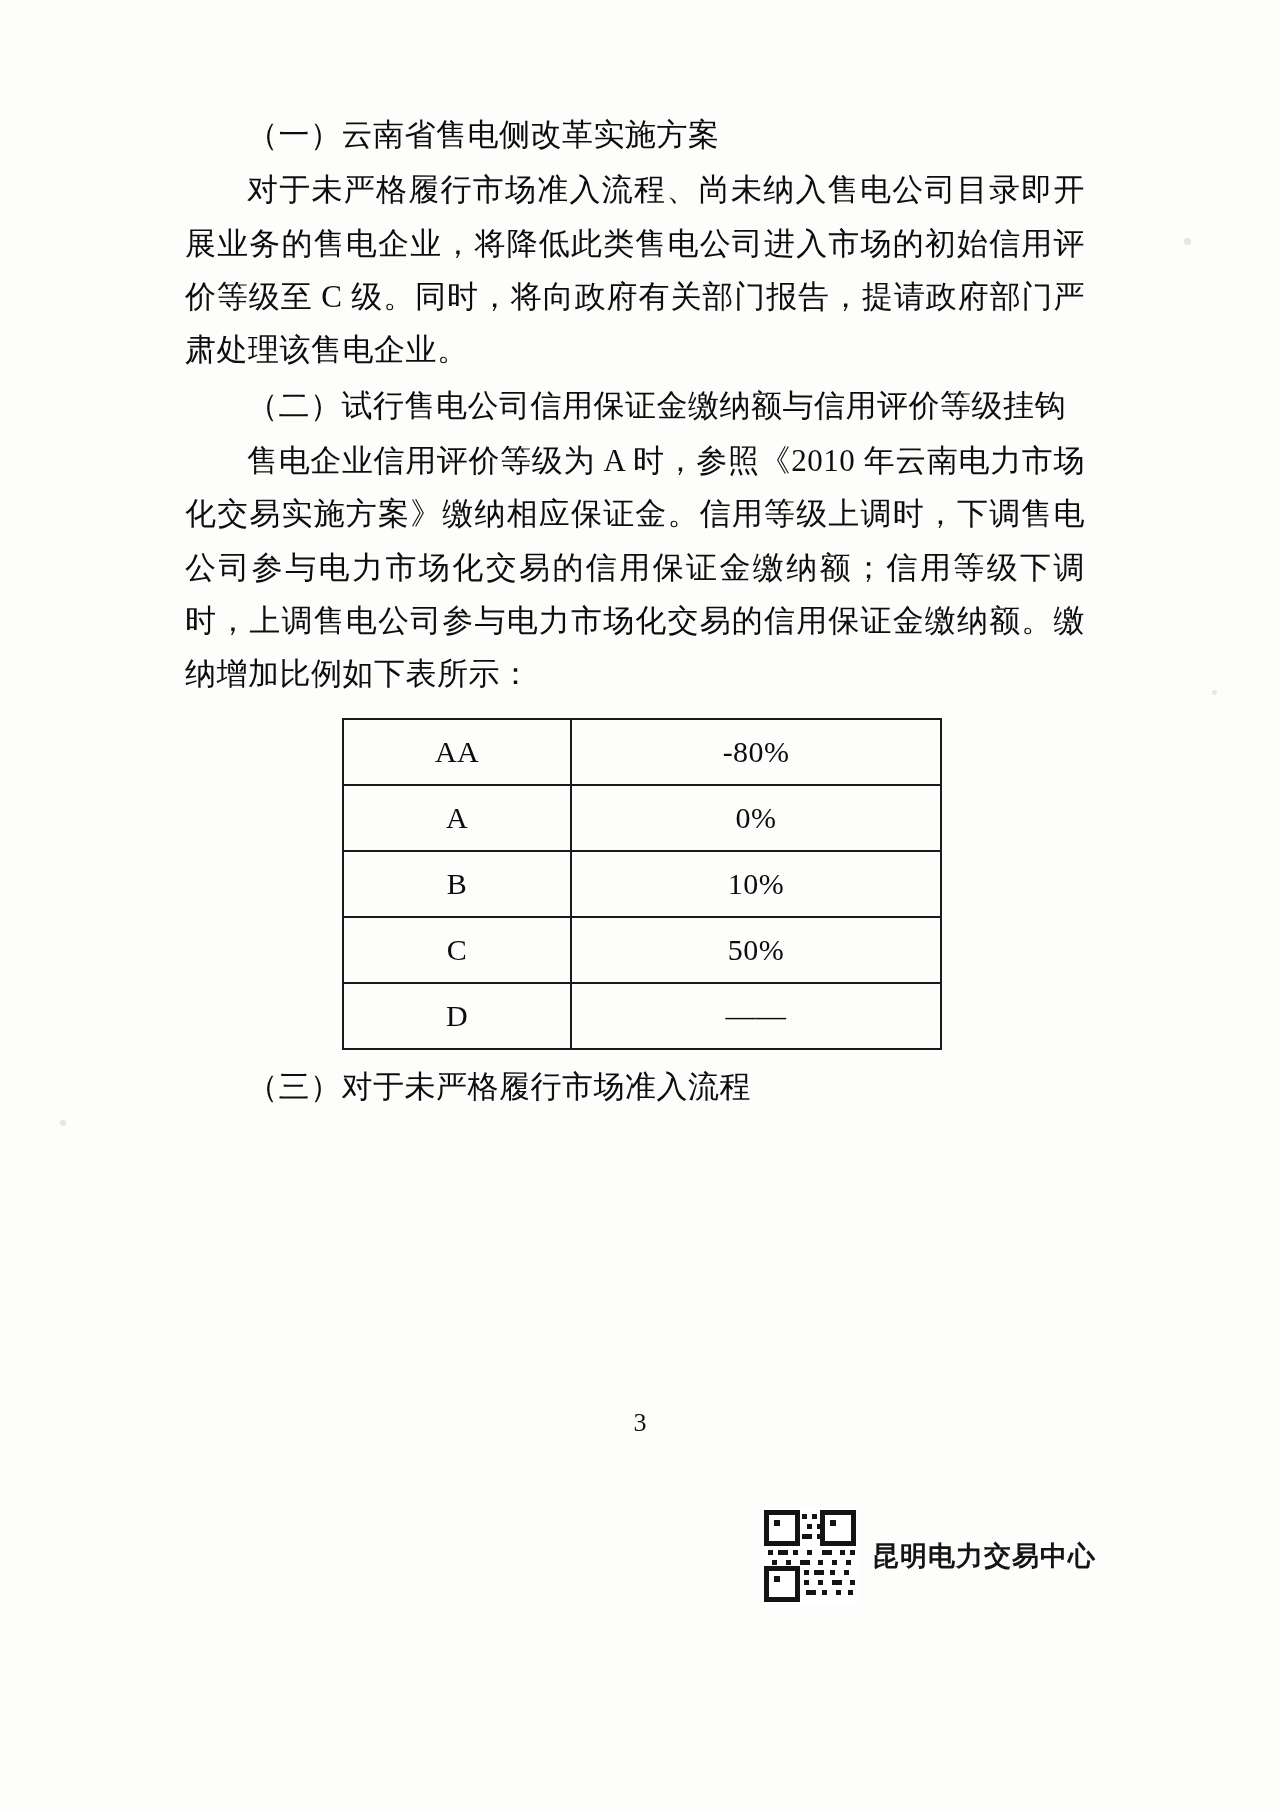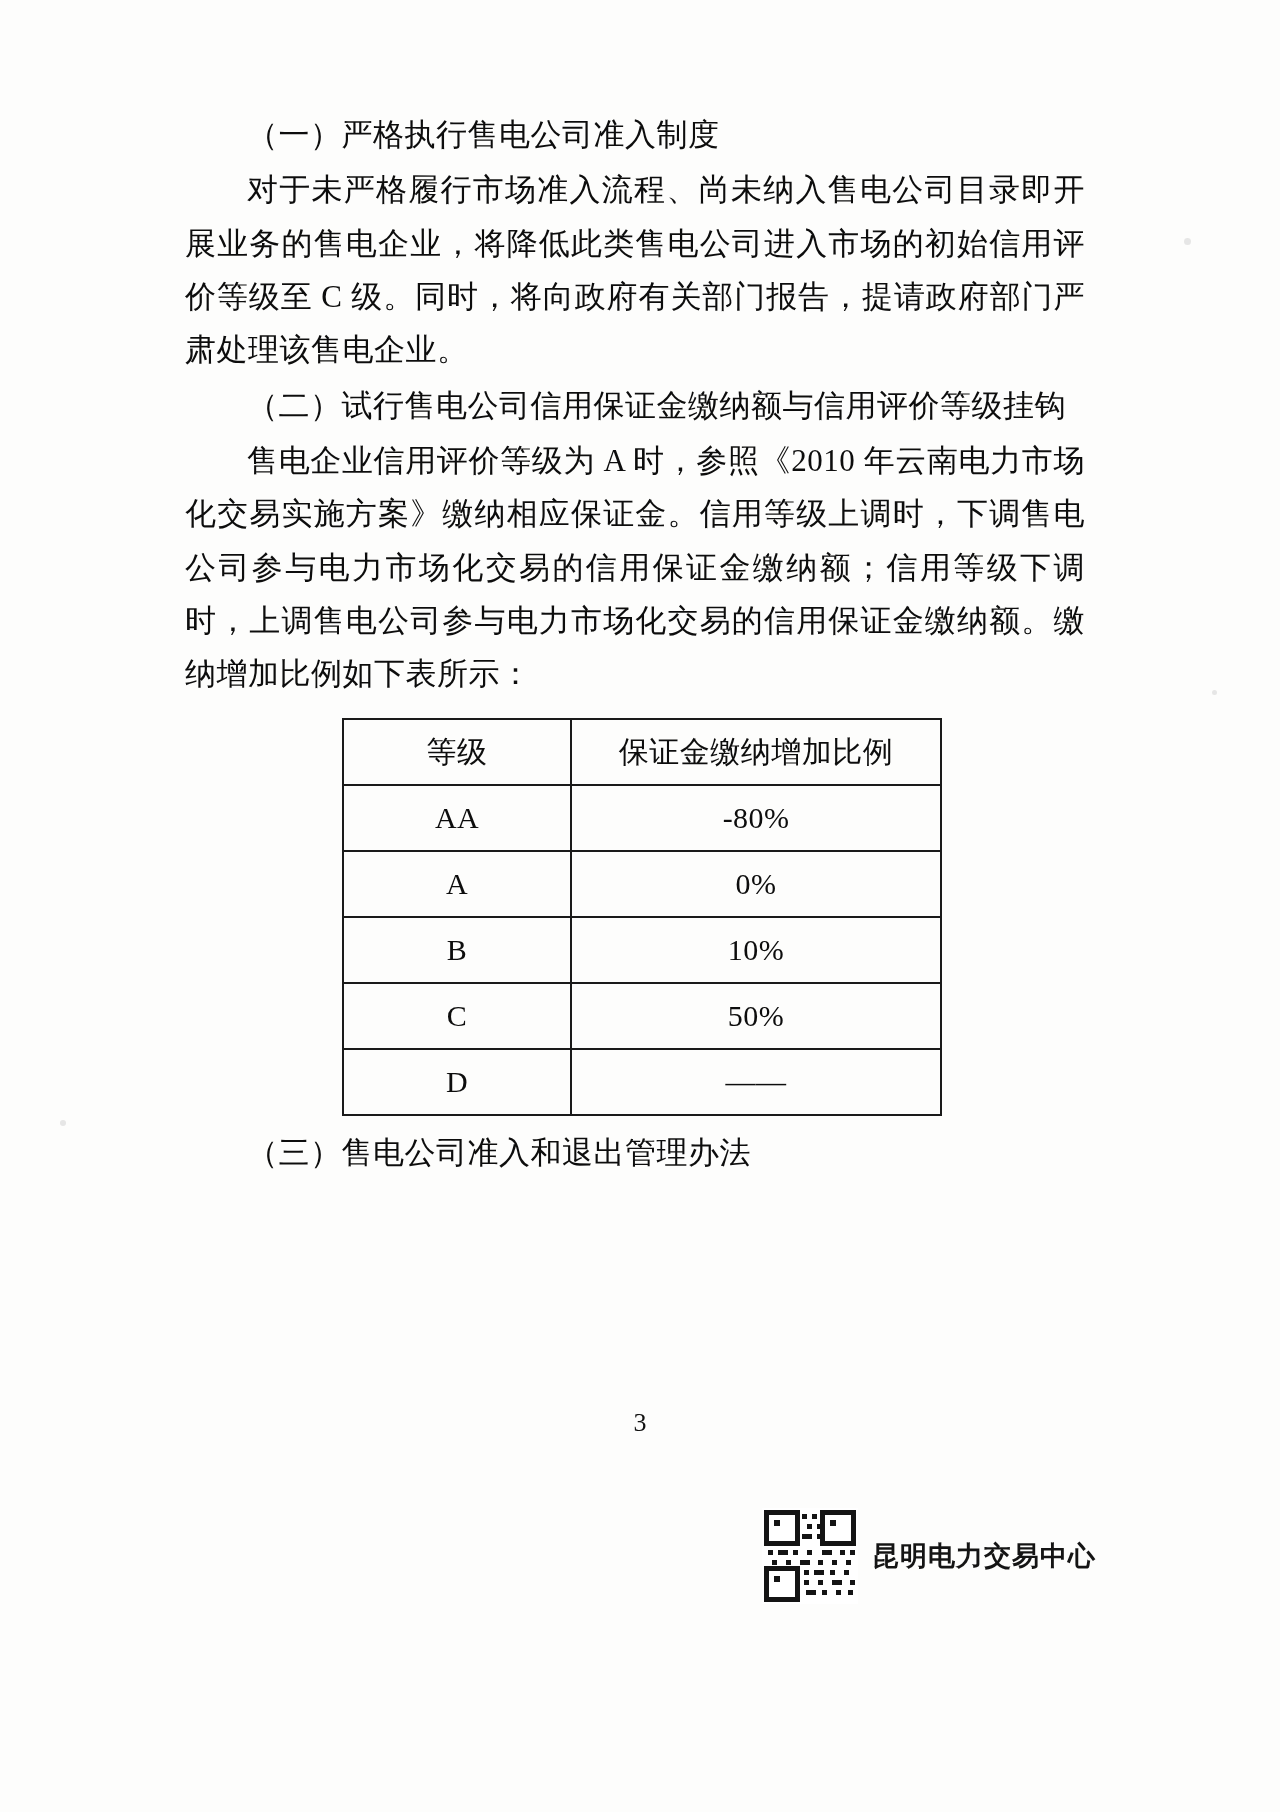--- a/index.html
+++ b/index.html
@@ -130,36 +130,32 @@
     opacity: .5;
   }
 </style>
 </head>
 <body>
 
 <div class="page">
 
   <div class="content">
 
-    <p class="para indent">（一）严格执行售电公司准入制度</p>
+    <p class="para indent">（一）云南省售电侧改革实施方案</p>
 
 
     <p class="para indent">对于未严格履行市场准入流程、尚未纳入售电公司目录即开展业务的售电企业，将降低此类售电公司进入市场的初始信用评价等级至 C 级。同时，将向政府有关部门报告，提请政府部门严肃处理该售电企业。</p>
 
     <p class="para indent">（二）试行售电公司信用保证金缴纳额与信用评价等级挂钩</p>
 
     <p class="para indent">售电企业信用评价等级为 A 时，参照《2010 年云南电力市场化交易实施方案》缴纳相应保证金。信用等级上调时，下调售电公司参与电力市场化交易的信用保证金缴纳额；信用等级下调时，上调售电公司参与电力市场化交易的信用保证金缴纳额。缴纳增加比例如下表所示：</p>
 
     <div class="tbl-wrap">
       <table class="grades">
         <tbody>
-            <tr class="head">
-          <td class="col-a">等级</td>
-          <td class="col-b">保证金缴纳增加比例</td>
-        </tr>
         <tr>
           <td class="col-a">AA</td>
           <td class="col-b">-80%</td>
         </tr>
         <tr>
           <td class="col-a">A</td>
           <td class="col-b">0%</td>
         </tr>
         <tr>
           <td class="col-a">B</td>
@@ -170,21 +166,21 @@
           <td class="col-b">50%</td>
         </tr>
         <tr>
           <td class="col-a">D</td>
           <td class="col-b">——</td>
         </tr>
       </tbody>
         </table>
     </div>
 
-    <p class="para indent">（三）售电公司准入和退出管理办法</p>
+    <p class="para indent">（三）对于未严格履行市场准入流程</p>
   </div>
 
   <div class="page-number">3</div>
 
   <div class="stamp">
     <div class="qr">
       <div class="finder" style="left:2px; top:2px;">
           <i></i>
         </div>
       <div class="finder" style="right:2px; top:2px;">

